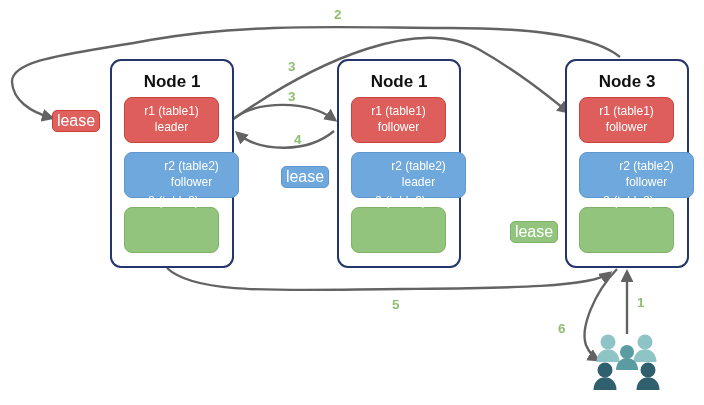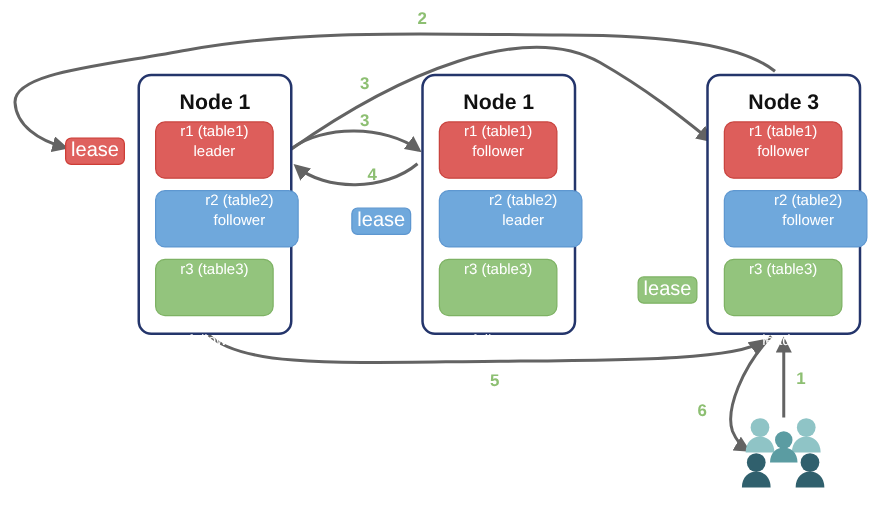--- a/index.html
+++ b/index.html
@@ -10,21 +10,21 @@
   .node{
     position:absolute;top:59px;width:120px;height:205px;
     background:#fff;border:2px solid #24356b;border-radius:11px;
   }
   .node-title{
     margin-top:11px;text-align:center;font-weight:bold;font-size:17px;color:#111;
   }
   .replica{
     position:absolute;left:12px;width:93px;height:44px;border-radius:8px;
     color:#fff;font-size:12px;display:flex;flex-direction:column;
-    align-items:center;line-height:1.3;text-align:center;
+    align-items:center;justify-content:center;line-height:1.3;text-align:center;
   }
   .replica.red{background:#dd5e5b;border:1.5px solid #c9443f;}
   .replica.blue{background:#6fa8dc;border:1.5px solid #5e97d0;padding-left:20px;}
   .replica.green{background:#93c47d;border:1.5px solid #7eb264;gap:41px;}
   .r-1{top:36px;} .r-2{top:91px;} .r-3{top:146px;}
   .lease{
     position:absolute;width:46px;height:20px;border-radius:5px;
     color:#fff;font-size:16px;text-align:center;line-height:20px;
   }
   .lease.red{background:#df615e;border:1.5px solid #cd3d36;left:52px;top:110px;}

